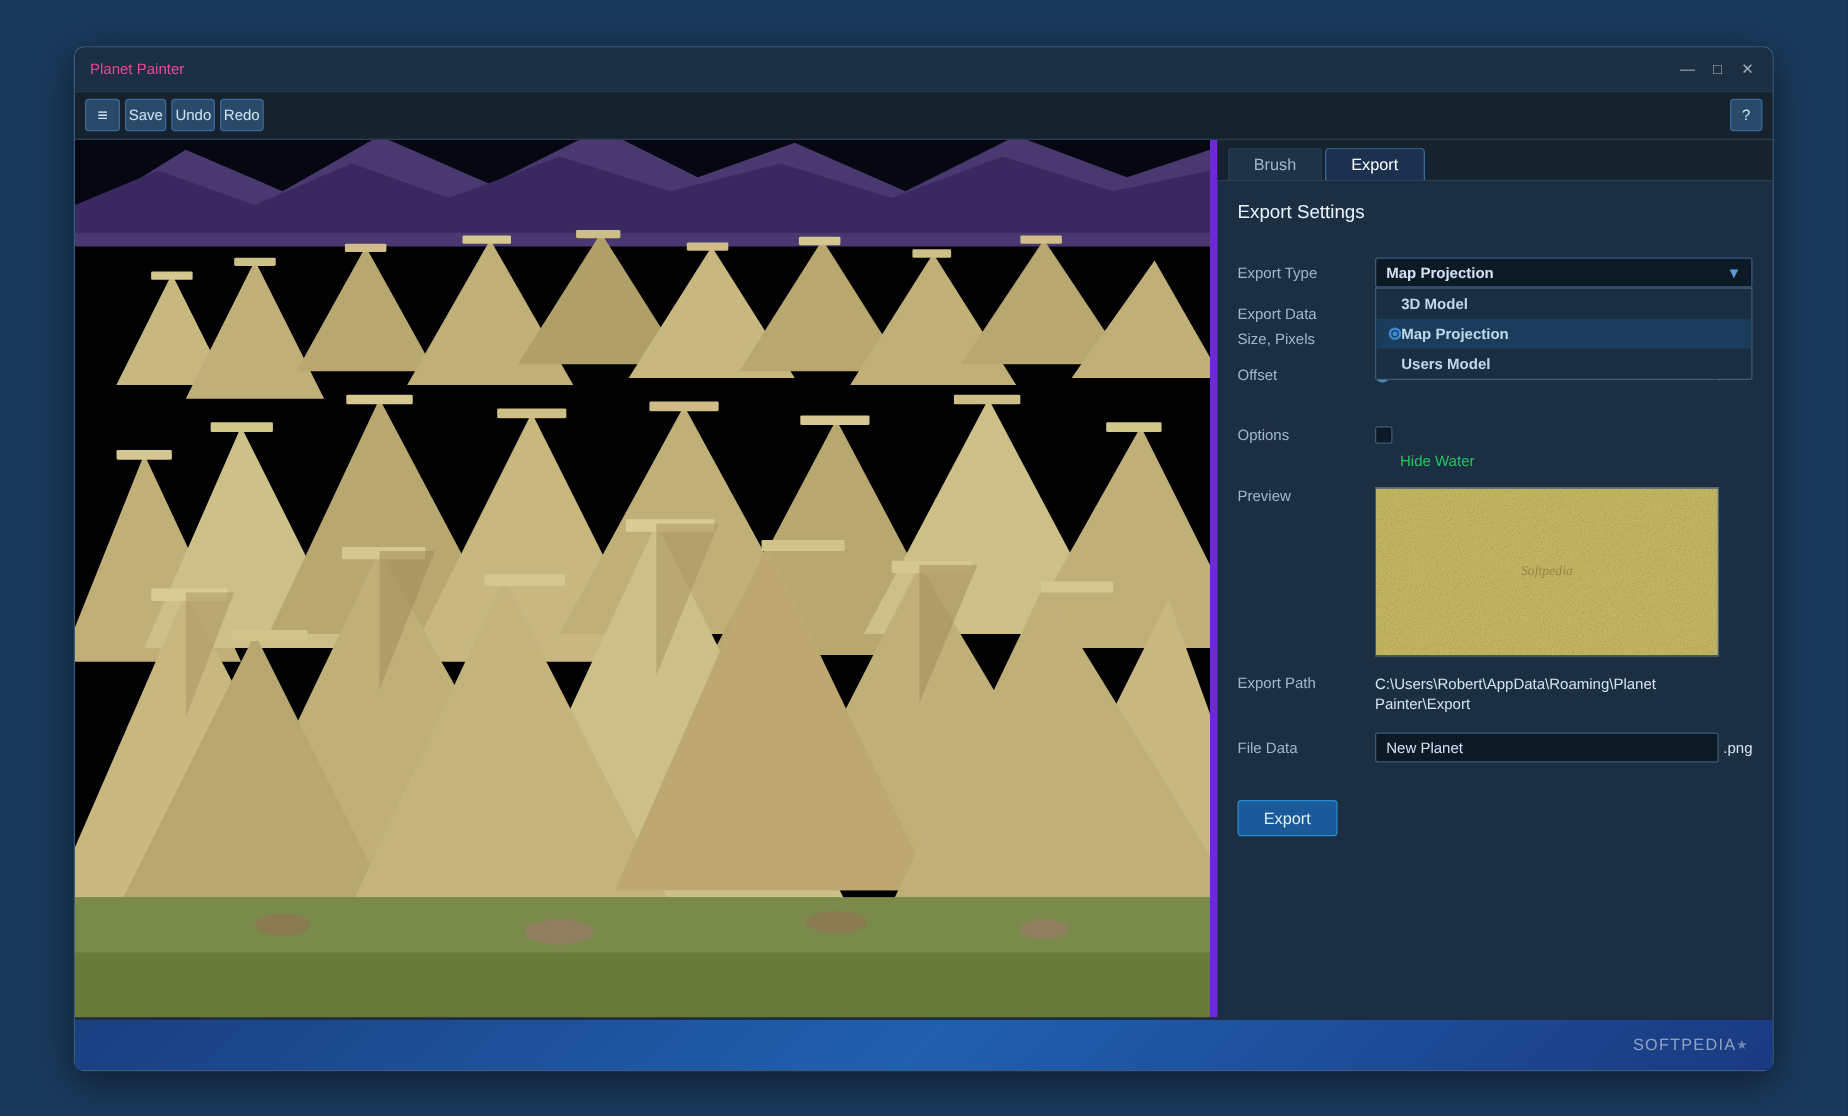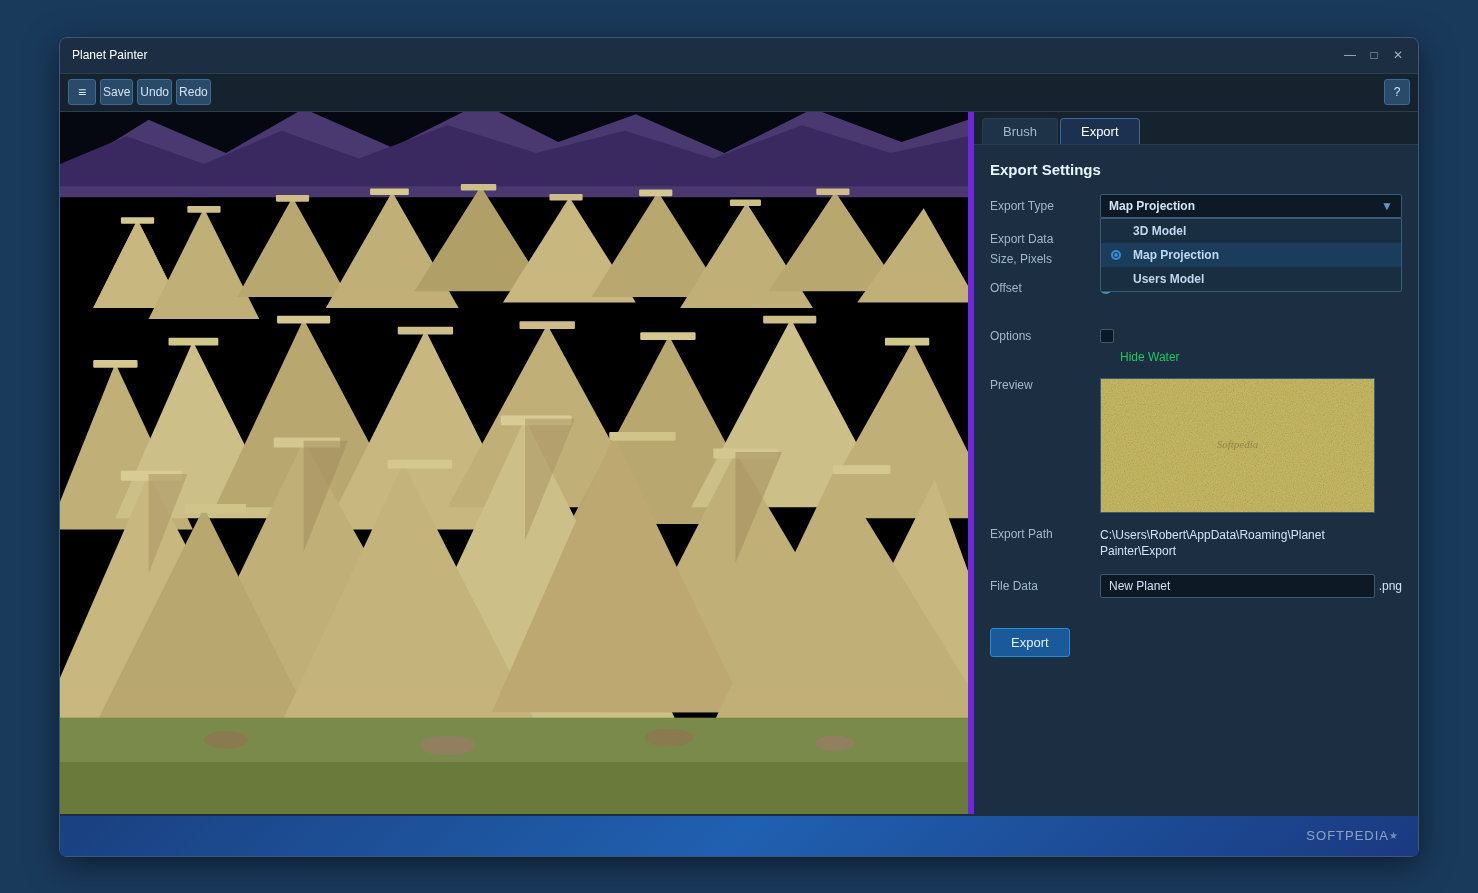--- a/index.html
+++ b/index.html
@@ -31,21 +31,21 @@
       height: 36px;
       background: #1c2e42;
       display: flex;
       align-items: center;
       padding: 0 12px;
       border-bottom: 1px solid #2a3e52;
       border-radius: 8px 8px 0 0;
     }
     .title-bar-text {
       font-size: 12px;
-      color: #ffffff;
+      color: #ec4899;
       flex: 1;
     }
     .title-bar-controls {
       display: flex;
       gap: 8px;
     }
     .title-bar-btn {
       width: 16px;
       height: 16px;
       display: flex;
@@ -155,23 +155,23 @@
     }
 
     
     .export-panel {
       flex: 1;
       padding: 16px;
       overflow-y: auto;
     }
     .export-title {
       font-size: 15px;
-      font-weight: 700;
+      font-weight: 400;
       color: #e8f4ff;
-      margin-bottom: 16px;
+      margin-bottom: 28px;
     }
 
     .field-row {
       display: flex;
       align-items: center;
       margin-bottom: 14px;
     }
     .field-label {
       width: 110px;
       font-size: 12px;
@@ -210,21 +210,21 @@
       z-index: 10;
       border-radius: 0 0 2px 2px;
     }
     .dropdown-item {
       padding: 5px 10px;
       font-size: 12px;
       cursor: pointer;
       color: #c0d8ec;
       display: flex;
       align-items: center;
-      gap: 12px;
+      gap: 0;
     }
     .dropdown-item.selected { background: #1a3d5c; }
     .dropdown-item .radio-dot {
       width: 10px;
       height: 10px;
       border-radius: 50%;
       border: 2px solid #3a8ad4;
       display: flex;
       align-items: center;
       justify-content: center;

